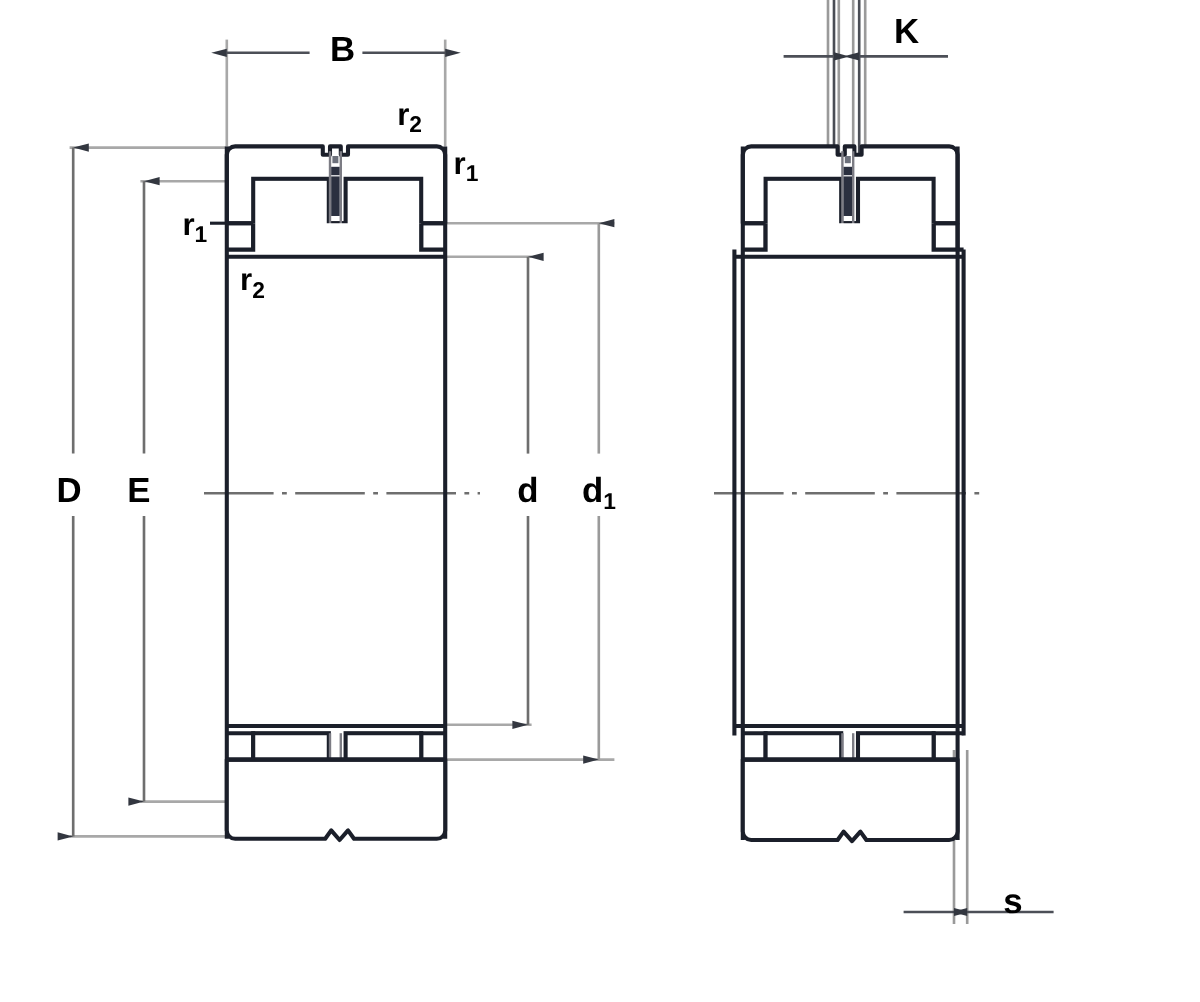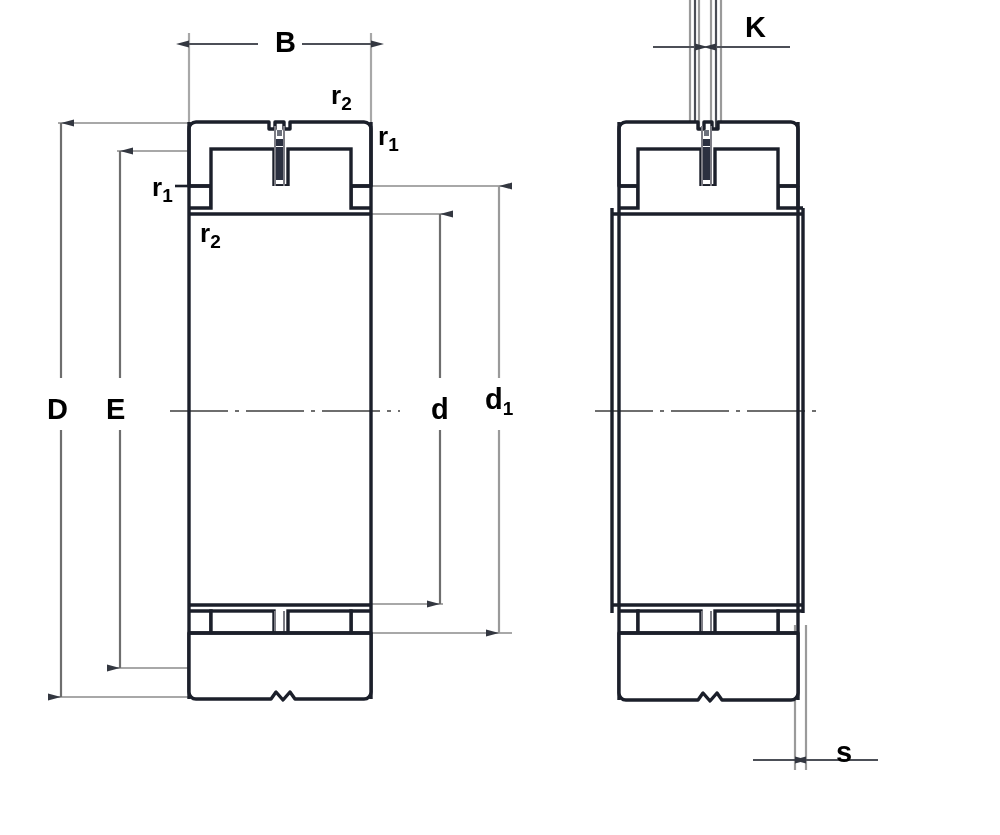--- a/index.html
+++ b/index.html
@@ -273,21 +273,21 @@
   </div>
 
   <div class="lbl lbl-main" style="left:106px; top:395px;">
     <span>E</span>
   </div>
 
   <div class="lbl lbl-main" style="left:431px; top:395px;">
     <span>d</span>
   </div>
 
-  <div class="lbl lbl-main" style="left:485px; top:385px;">
+  <div class="lbl lbl-main" style="left:485px; top:395px;">
     <span>d</span><span class="lbl-sub">1</span>
   </div>
 
   <div class="lbl lbl-main" style="left:745px; top:13px;">
     <span>K</span>
   </div>
 
   <div class="lbl lbl-main" style="left:836px; top:738px;">
     <span>s</span>
   </div>

